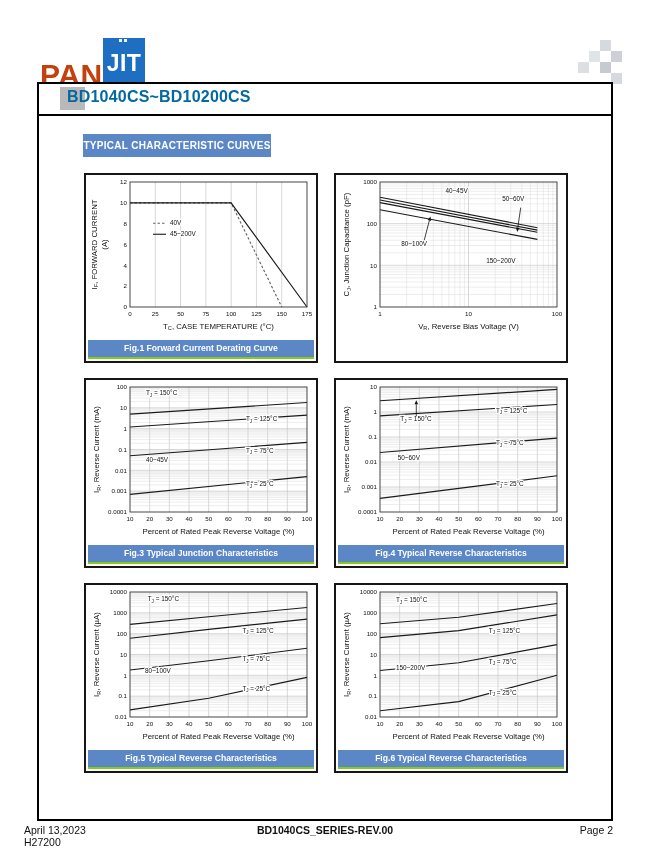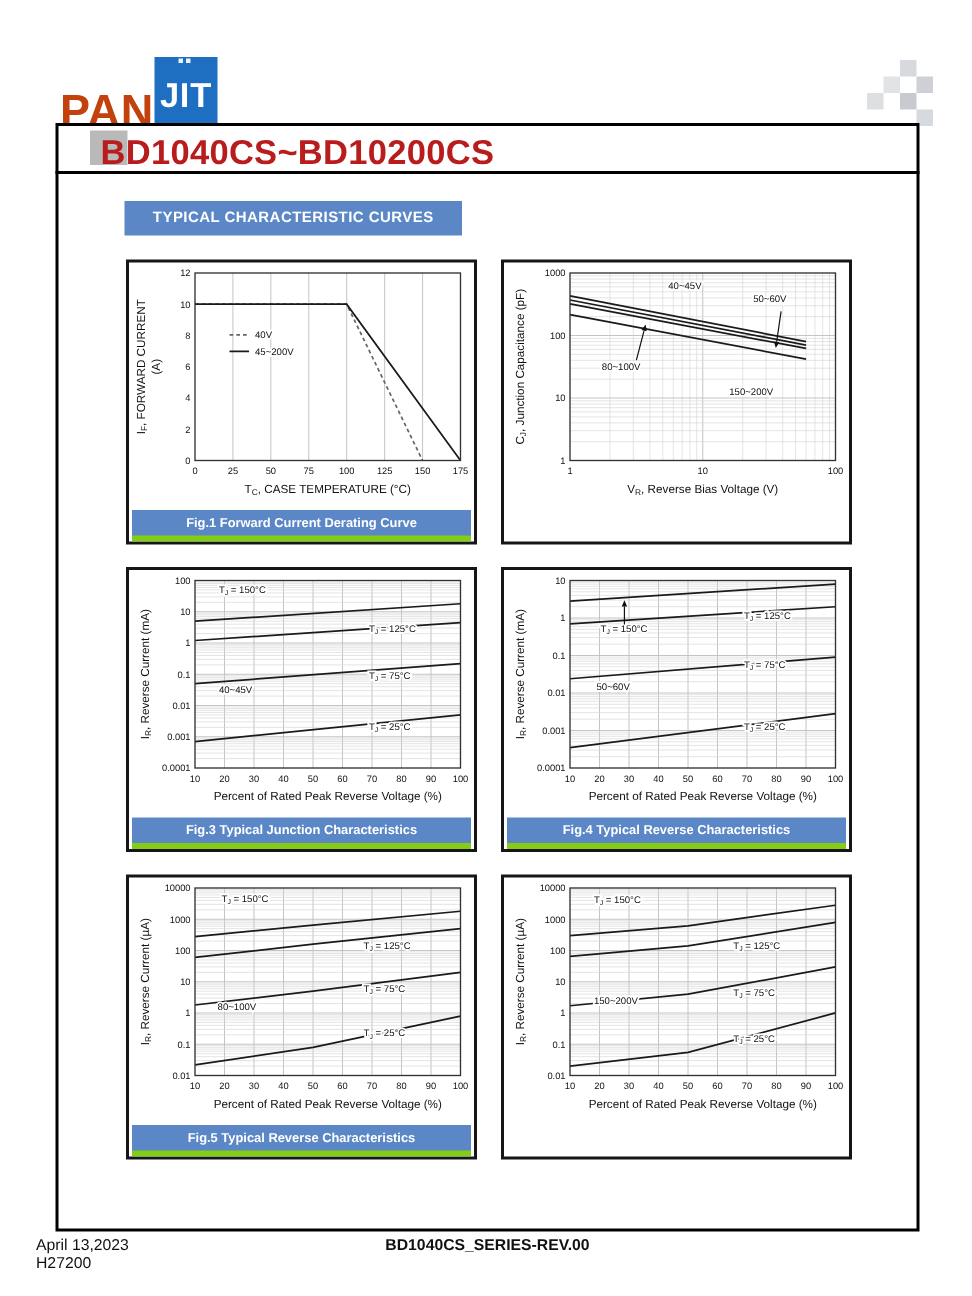--- a/index.html
+++ b/index.html
@@ -15,27 +15,27 @@
   .logo-jit .d1{left:16px;} .logo-jit .d2{left:21px;}
   .logo-sub{font-size:7px;color:#8b9096;letter-spacing:1.2px;text-align:right;line-height:8px;margin-top:1px;}
   
   .deco{position:absolute;left:578px;top:40px;width:46px;height:46px;}
   .deco span{position:absolute;width:11px;height:11px;}
   
   .frame{position:absolute;left:37px;top:82px;width:576px;height:739px;
          border:2px solid #000;box-sizing:border-box;background:#fff;}
   .title-row{position:absolute;left:37px;top:82px;width:576px;height:34px;border-bottom:2px solid #000;box-sizing:border-box;}
   .title-box{position:absolute;left:60px;top:87px;width:25px;height:23px;background:#b9b9b9;}
-  .page-title{position:absolute;left:67px;top:88px;font-size:23px;font-weight:bold;color:#b91c1c;letter-spacing:0.2px;}
-  .banner{position:absolute;left:83px;top:134px;width:225px;height:23px;background:#5b87c6;
+  .page-title{position:absolute;left:67px;top:88px;font-size:16px;font-weight:bold;color:#0369a1;letter-spacing:0.2px;}
+  .banner{position:absolute;left:83px;top:134px;width:188px;height:23px;background:#5b87c6;
           color:#fff;font-size:10px;font-weight:bold;text-align:center;line-height:23px;letter-spacing:0.3px;}
   
   .figure{position:absolute;width:234px;height:190px;border:2px solid #161616;box-sizing:border-box;background:#fff;}
   .figure svg{display:block;}
-  .caption{margin:0 2px;height:17px;line-height:17px;background:#5b87c6;border-bottom:4px solid #84cc16;
+  .caption{margin:0 2px;height:17px;line-height:17px;background:#5b87c6;border-bottom:2px solid #84cc16;
            color:#fff;font-size:8.6px;font-weight:bold;text-align:center;}
   
   .footer-left{position:absolute;left:24px;top:824px;font-size:10.5px;line-height:12px;}
   .footer-center{position:absolute;left:37px;top:824px;width:576px;text-align:center;font-size:10.5px;font-weight:bold;}
   .footer-right{position:absolute;left:37px;top:824px;width:576px;text-align:right;font-size:10.5px;}
 </style>
 </head>
 <body>
 
 <div id="page">
@@ -533,21 +533,23 @@
         <text x="41" y="113.36666666666667" font-size="6.2" text-anchor="end" fill="#111" font-family="&quot;Liberation Sans&quot;, sans-serif">0.1</text>
         <text x="41" y="134.2" font-size="6.2" text-anchor="end" fill="#111" font-family="&quot;Liberation Sans&quot;, sans-serif">0.01</text>
         <text x="132.5" y="153.5" font-size="7.8" text-anchor="middle" fill="#111" font-family="&quot;Liberation Sans&quot;, sans-serif">Percent of Rated Peak Reverse Voltage (%)</text>
         <text x="13" y="69.5" font-size="7.8" text-anchor="middle" fill="#111" font-family="&quot;Liberation Sans&quot;, sans-serif" transform="rotate(-90 13 69.5)"><tspan>I</tspan><tspan font-size="5.6" dy="1.6">R</tspan><tspan dy="-1.6">, Reverse Current (µA)</tspan></text>
         <text x="59.93" y="17" font-size="6.4" text-anchor="start" fill="#111" font-family="&quot;Liberation Sans&quot;, sans-serif" stroke="#fff" stroke-width="2.4" paint-order="stroke"><tspan>T</tspan><tspan font-size="4.6" dy="1.6">J</tspan><tspan dy="-1.6"> = 150°C</tspan></text>
         <text x="152.85500000000002" y="47.625" font-size="6.4" text-anchor="start" fill="#111" font-family="&quot;Liberation Sans&quot;, sans-serif" stroke="#fff" stroke-width="2.4" paint-order="stroke"><tspan>T</tspan><tspan font-size="4.6" dy="1.6">J</tspan><tspan dy="-1.6"> = 125°C</tspan></text>
         <text x="152.85500000000002" y="78.875" font-size="6.4" text-anchor="start" fill="#111" font-family="&quot;Liberation Sans&quot;, sans-serif" stroke="#fff" stroke-width="2.4" paint-order="stroke"><tspan>T</tspan><tspan font-size="4.6" dy="1.6">J</tspan><tspan dy="-1.6"> = 75°C</tspan></text>
         <text x="152.85500000000002" y="109.5" font-size="6.4" text-anchor="start" fill="#111" font-family="&quot;Liberation Sans&quot;, sans-serif" stroke="#fff" stroke-width="2.4" paint-order="stroke"><tspan>T</tspan><tspan font-size="4.6" dy="1.6">J</tspan><tspan dy="-1.6"> = 25°C</tspan></text>
         <text x="59.93" y="84.5" font-size="6.4" text-anchor="start" fill="#111" font-family="&quot;Liberation Sans&quot;, sans-serif" stroke="#fff" stroke-width="2.4" paint-order="stroke">150~200V</text>
       </svg>
+    <div class="caption">Fig.6 Typical Reverse Characteristics</div>
   </div>
 
   <div class="footer-left">
     <div>April 13,2023</div>
     <div>H27200</div>
   </div>
   <div class="footer-center">BD1040CS_SERIES-REV.00</div>
+  <div class="footer-right">Page 2</div>
 
 </div>
 
 </body></html>

